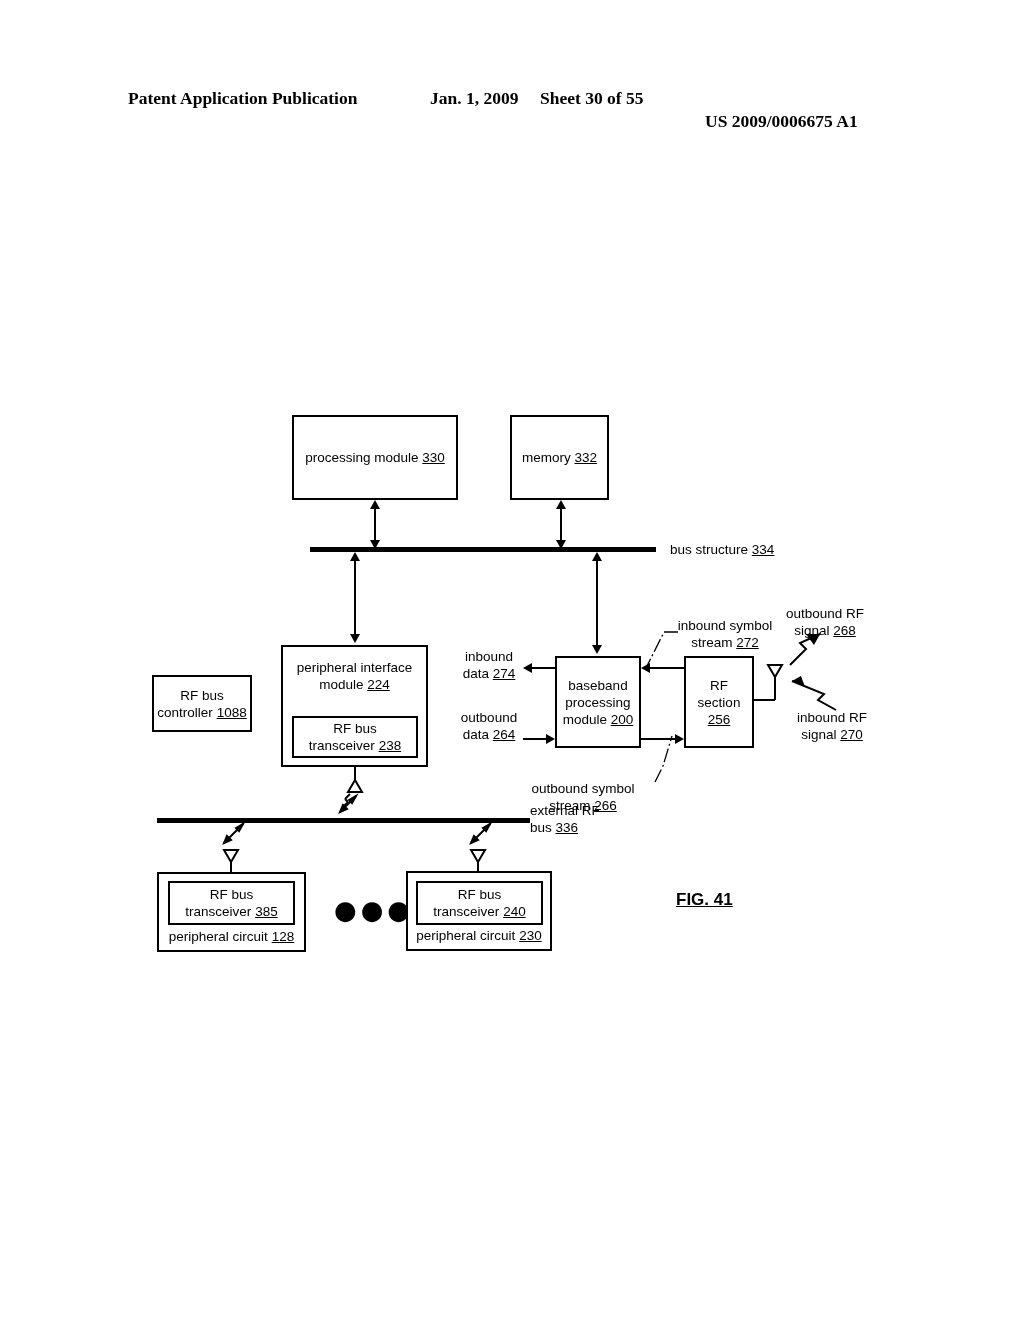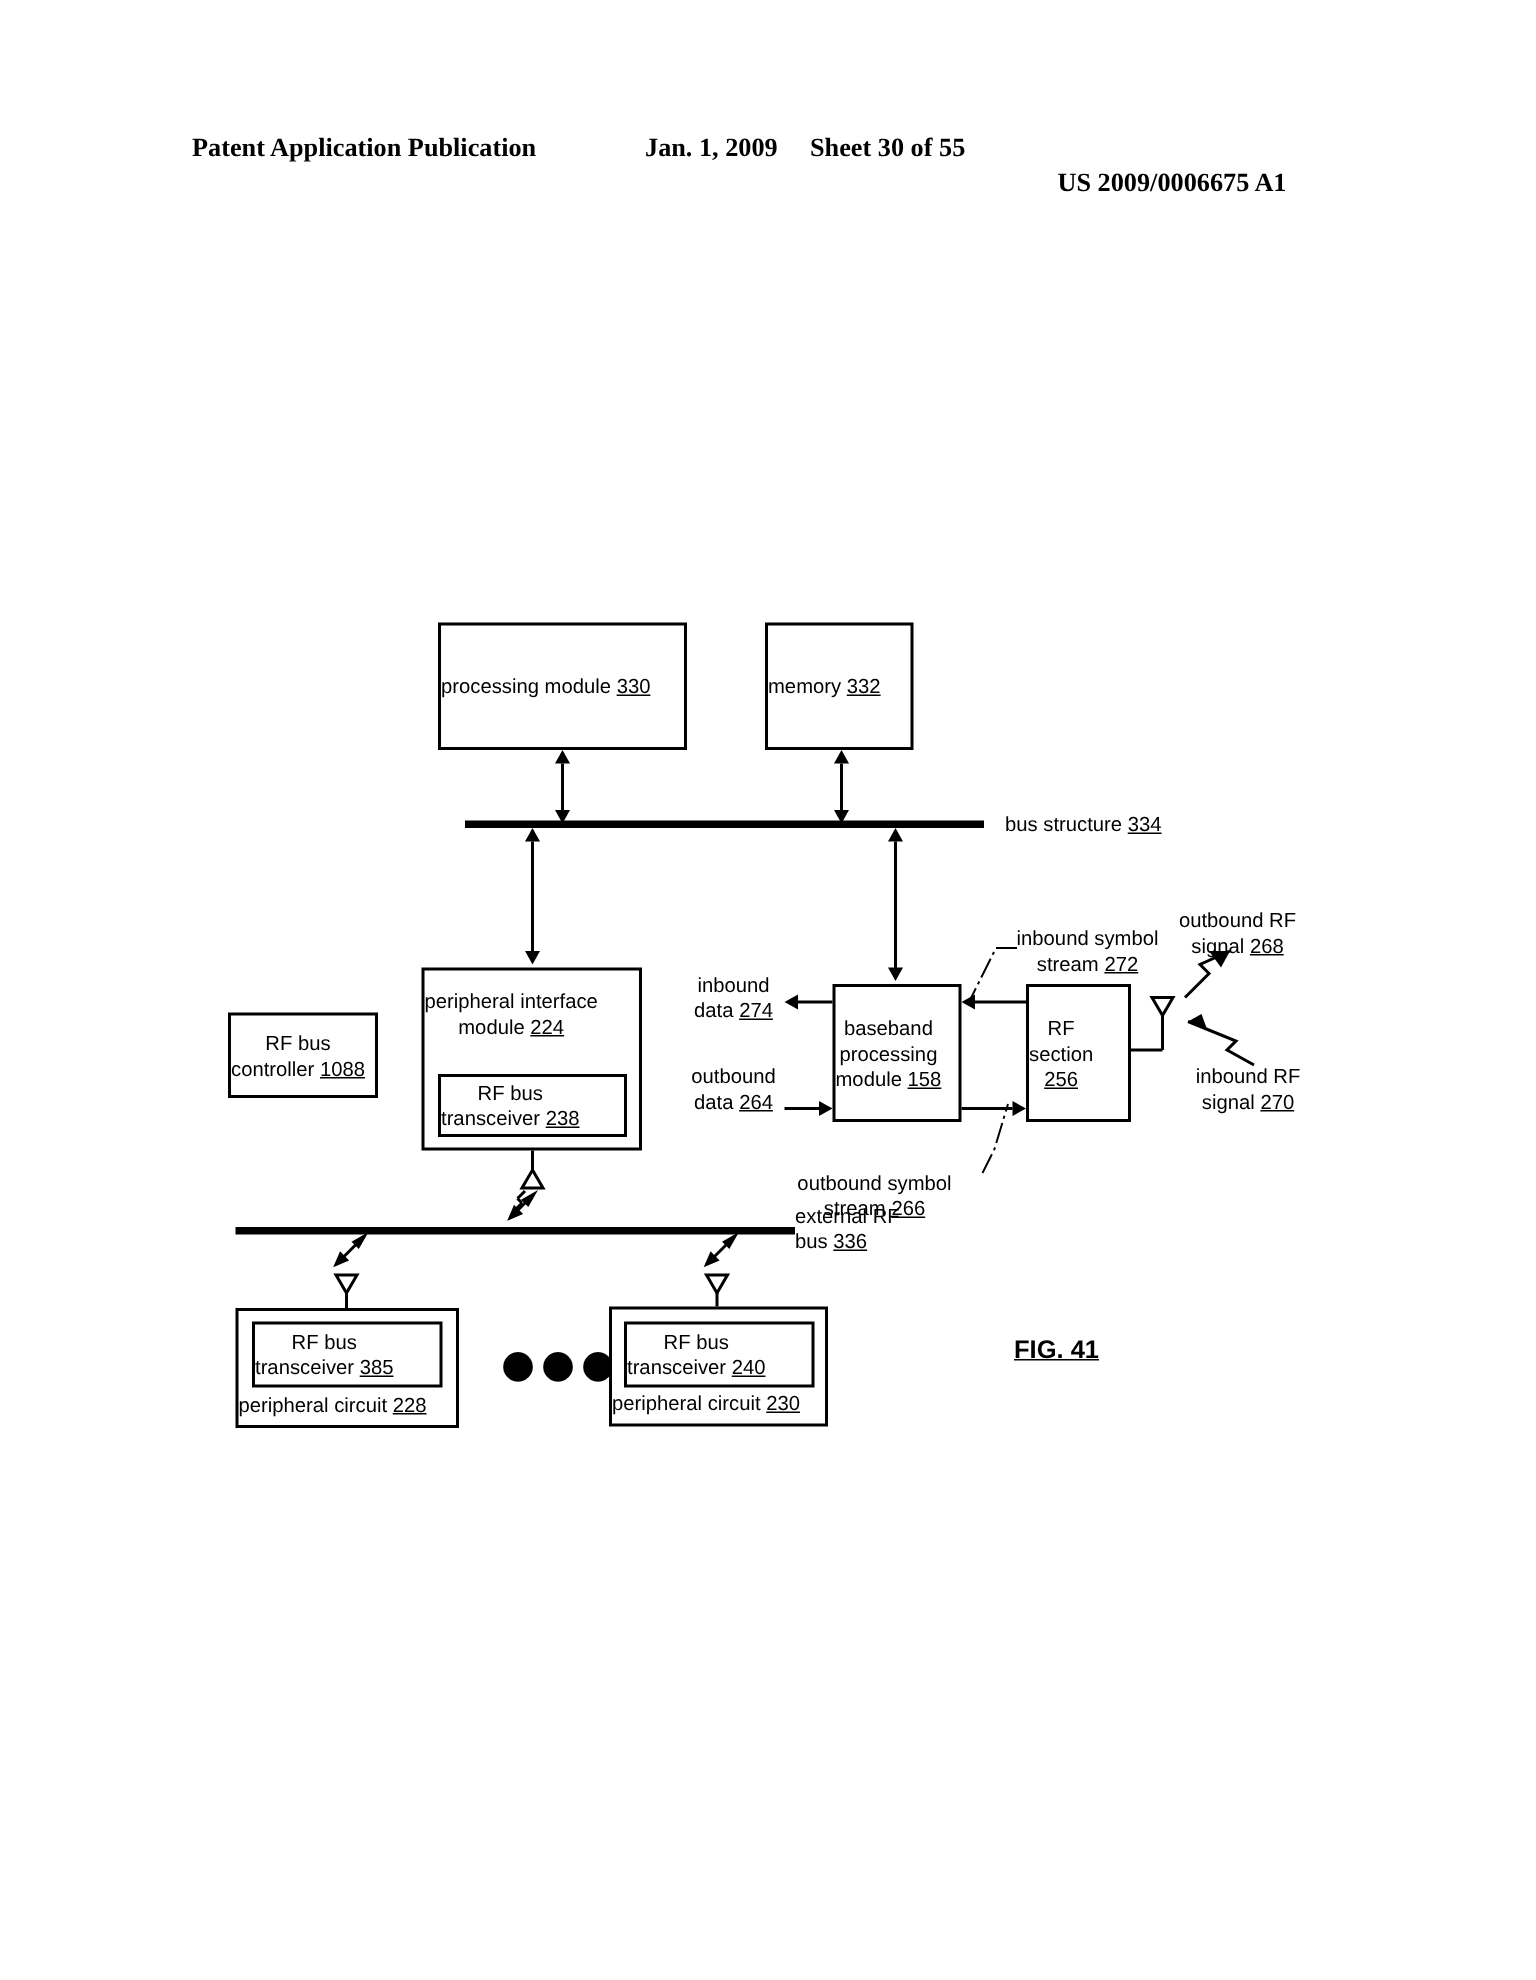--- a/index.html
+++ b/index.html
@@ -38,21 +38,21 @@
   .h-num   { left: 705px; margin-top: 23px; }
 
   
   .box {
     position: absolute;
     border: 2px solid #000;
     background: #fff;
     box-sizing: border-box;
     display: flex;
     align-items: center;
-    justify-content: flex-start;
+    justify-content: center;
     text-align: center;
     font-size: 13.5px;
     line-height: 17px;
   }
   .box.inner { border-width: 2px; }
   .label {
     position: absolute;
     font-size: 13.5px;
     line-height: 17px;
     text-align: center;
@@ -253,21 +253,21 @@
       <span>transceiver</span>
       <span class="u">238</span>
     </div>
   </div>
 
   <div class="box" style="left:555px; top:656px; width:86px; height:92px;">
     <div>
       <span>baseband</span><br>
       <span>processing</span><br>
       <span>module</span>
-      <span class="u">158</span>
+      <span class="u">200</span>
     </div>
   </div>
 
   <div class="box" style="left:684px; top:656px; width:70px; height:92px;">
     <div>
       <span>RF</span><br>
       <span>section</span><br>
       <span class="u">256</span>
     </div>
   </div>
@@ -319,21 +319,21 @@
   <div class="busline" style="left:157px; top:818px; width:373px;"></div>
   <div class="label l-left" style="left:530px; top:802px;">
     <span>external RF</span><br>
     <span>bus</span>
     <span class="u">336</span>
   </div>
 
   <div class="box" style="left:157px; top:872px; width:149px; height:80px; align-items:flex-end; padding-bottom:5px;">
     <div>
       <span>peripheral circuit</span>
-      <span class="u">228</span>
+      <span class="u">128</span>
     </div>
   </div>
   <div class="box inner" style="left:168px; top:881px; width:127px; height:44px;">
     <div>
       <span>RF bus</span><br>
       <span>transceiver</span>
       <span class="u">385</span>
     </div>
   </div>
 

